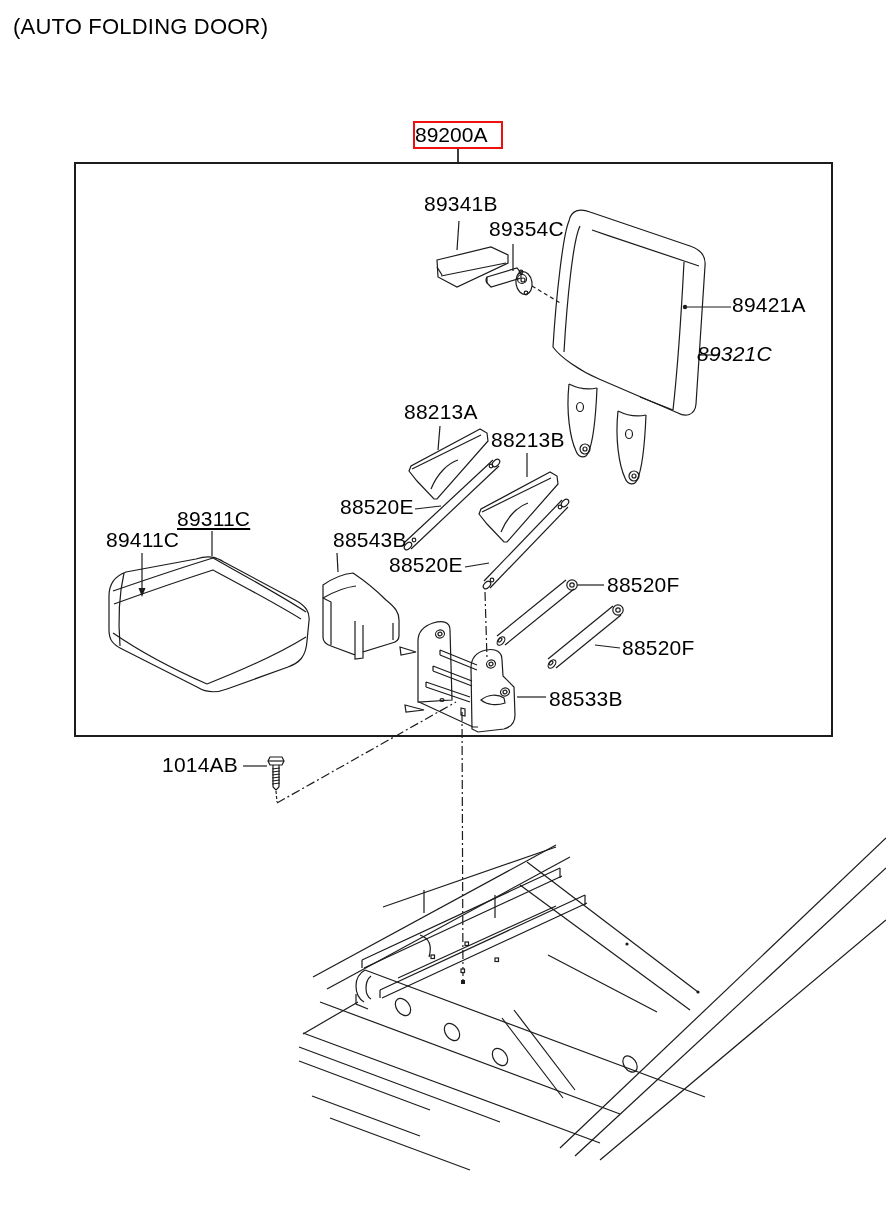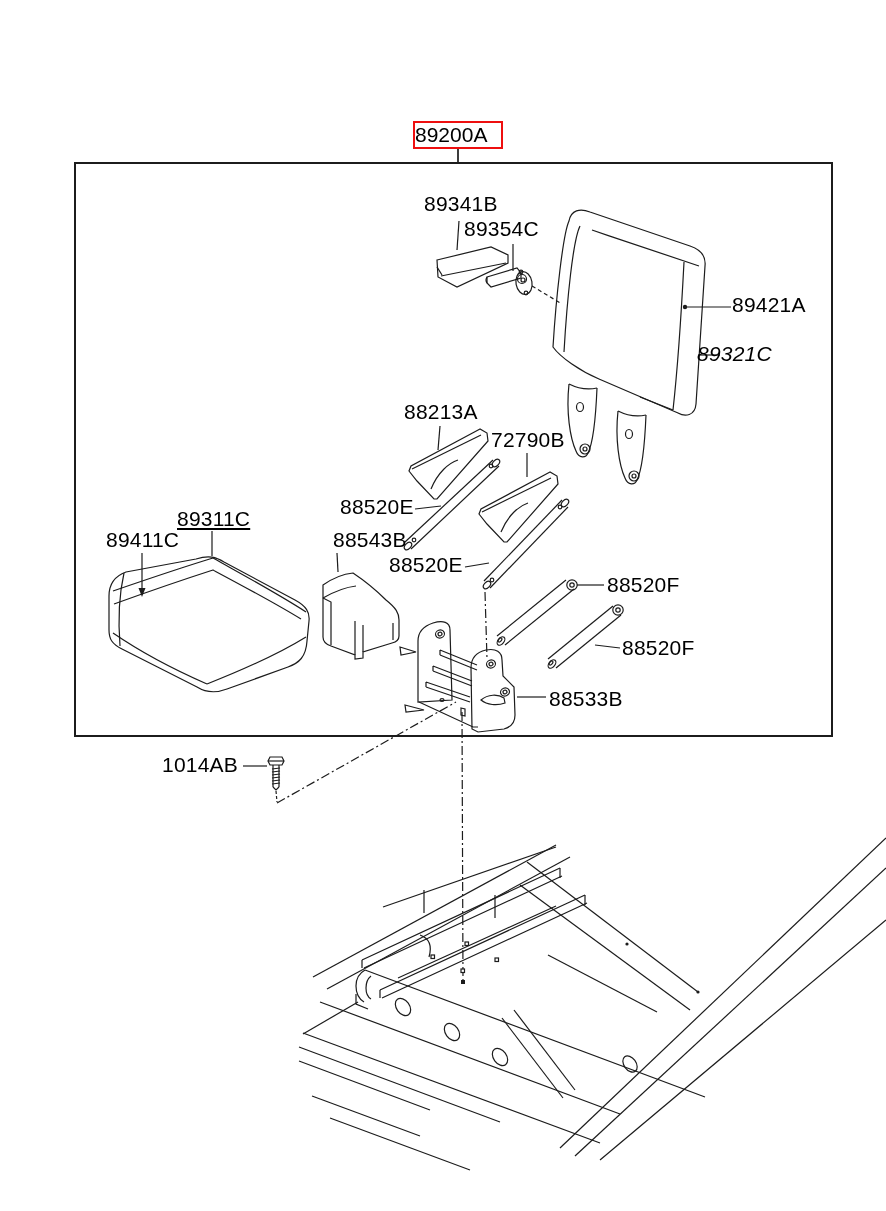--- a/index.html
+++ b/index.html
@@ -228,31 +228,32 @@
       <rect class="wfill" x="465" y="942" width="3.5" height="3.5"></rect>
       <rect class="wfill" x="495" y="958" width="3.5" height="3.5"></rect>
       <rect class="wfill" x="461" y="969" width="3.5" height="3.5"></rect>
       <path class="ln" d="M495,895 L495,918 M424,890 L424,913"></path>
       <path class="ln" d="M420,935 Q434,940 429,957"></path>
       <circle class="fill" cx="698" cy="992" r="1.6"></circle>
       <circle class="fill" cx="627" cy="944" r="1.6"></circle>
     </g>
   </svg>
 
+  <div class="lbl" id="caption" style="left:13px;top:16px;">(AUTO FOLDING DOOR)</div>
 
   <div id="refbox">
     <span>89200A</span>
   </div>
 
   <div class="lbl" style="left:424px;top:193px;">89341B</div>
-  <div class="lbl" style="left:464px;top:218px;">89354C</div>
+  <div class="lbl" style="left:489px;top:218px;">89354C</div>
   <div class="lbl" style="left:732px;top:294px;">89421A</div>
   <div class="lbl" style="left:697px;top:343px;font-style:italic;">89321C</div>
   <div class="lbl" style="left:404px;top:401px;">88213A</div>
-  <div class="lbl" style="left:491px;top:429px;">72790B</div>
+  <div class="lbl" style="left:491px;top:429px;">88213B</div>
   <div class="lbl" style="left:340px;top:496px;">88520E</div>
   <div class="lbl" style="left:389px;top:554px;">88520E</div>
   <div class="lbl" style="left:607px;top:574px;">88520F</div>
   <div class="lbl" style="left:622px;top:637px;">88520F</div>
   <div class="lbl" style="left:549px;top:688px;">88533B</div>
   <div class="lbl" style="left:177px;top:508px;text-decoration:underline;">89311C</div>
   <div class="lbl" style="left:106px;top:529px;">89411C</div>
   <div class="lbl" style="left:301px;top:529px;margin-left:32px;">88543B</div>
   <div class="lbl" style="left:162px;top:754px;text-align:center;">1014AB</div>
 </div>

